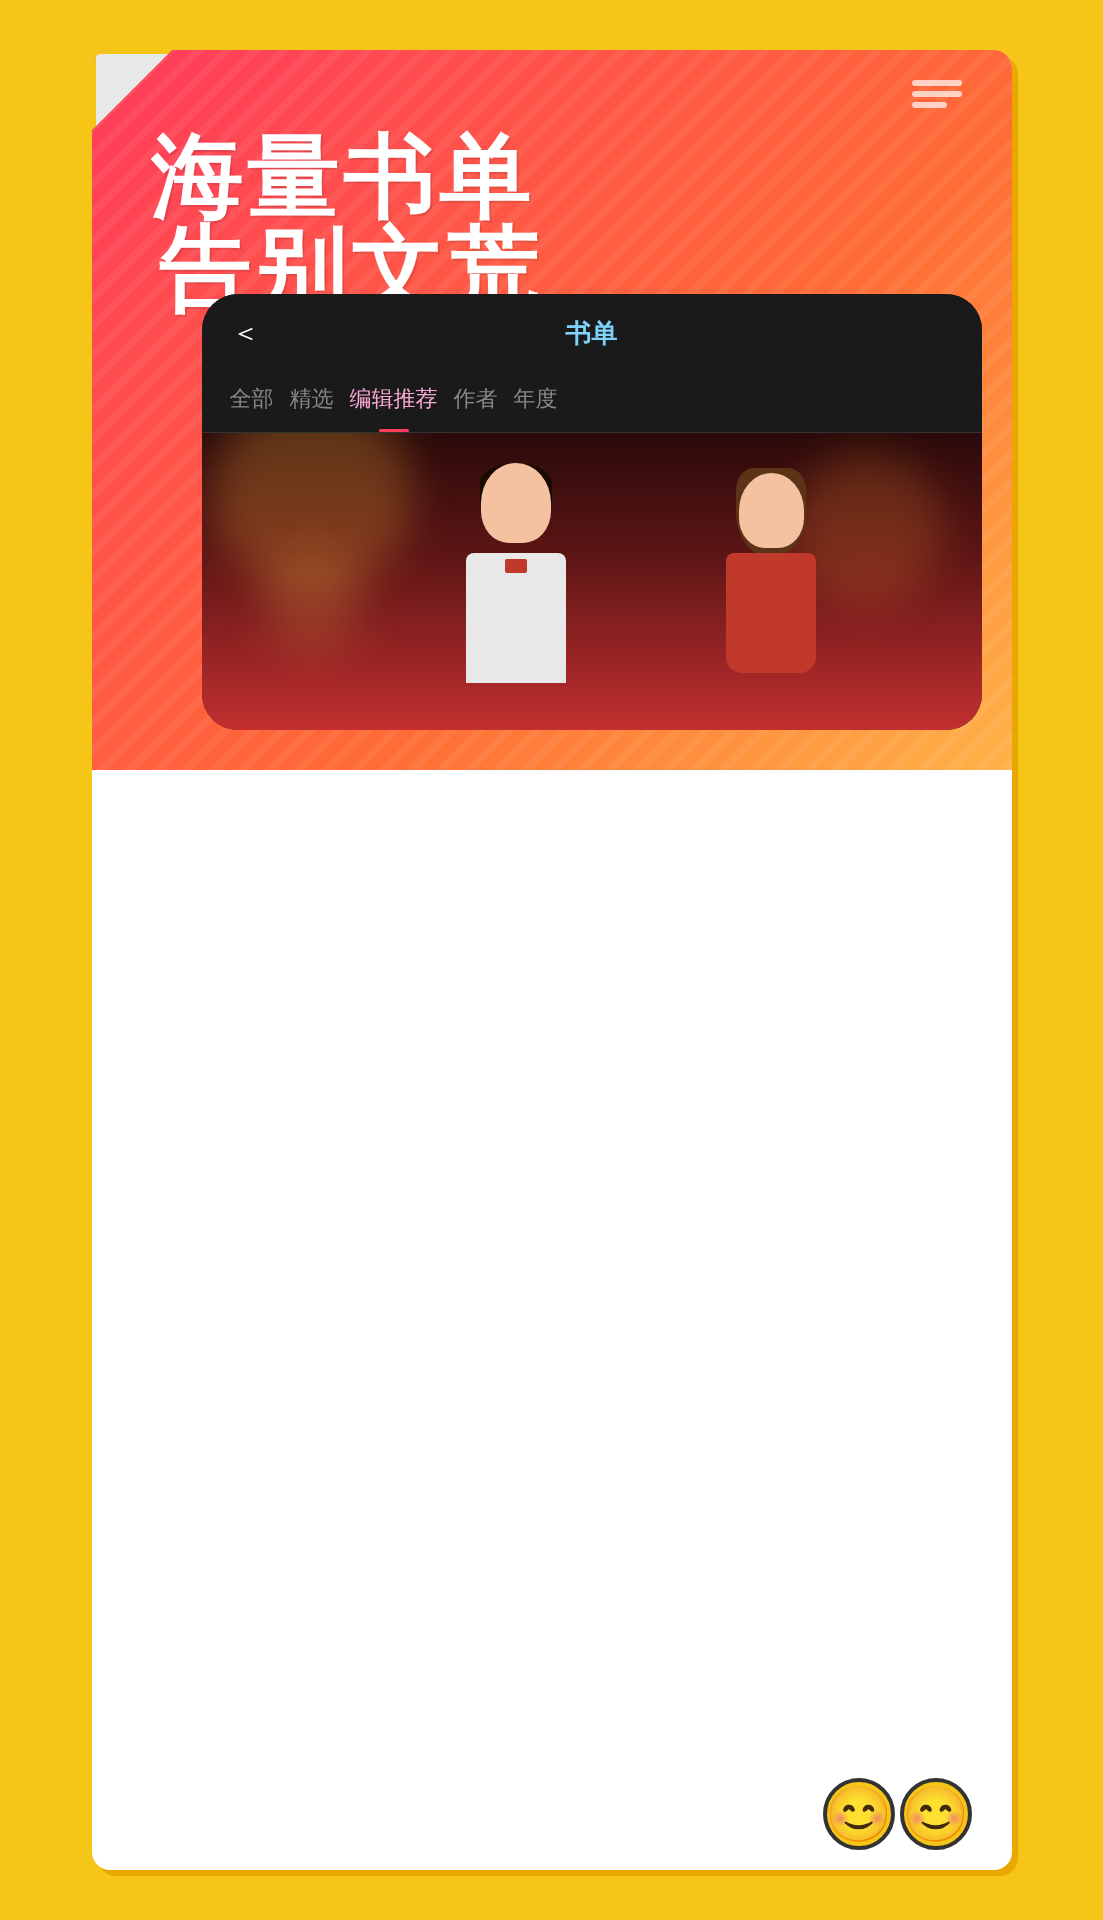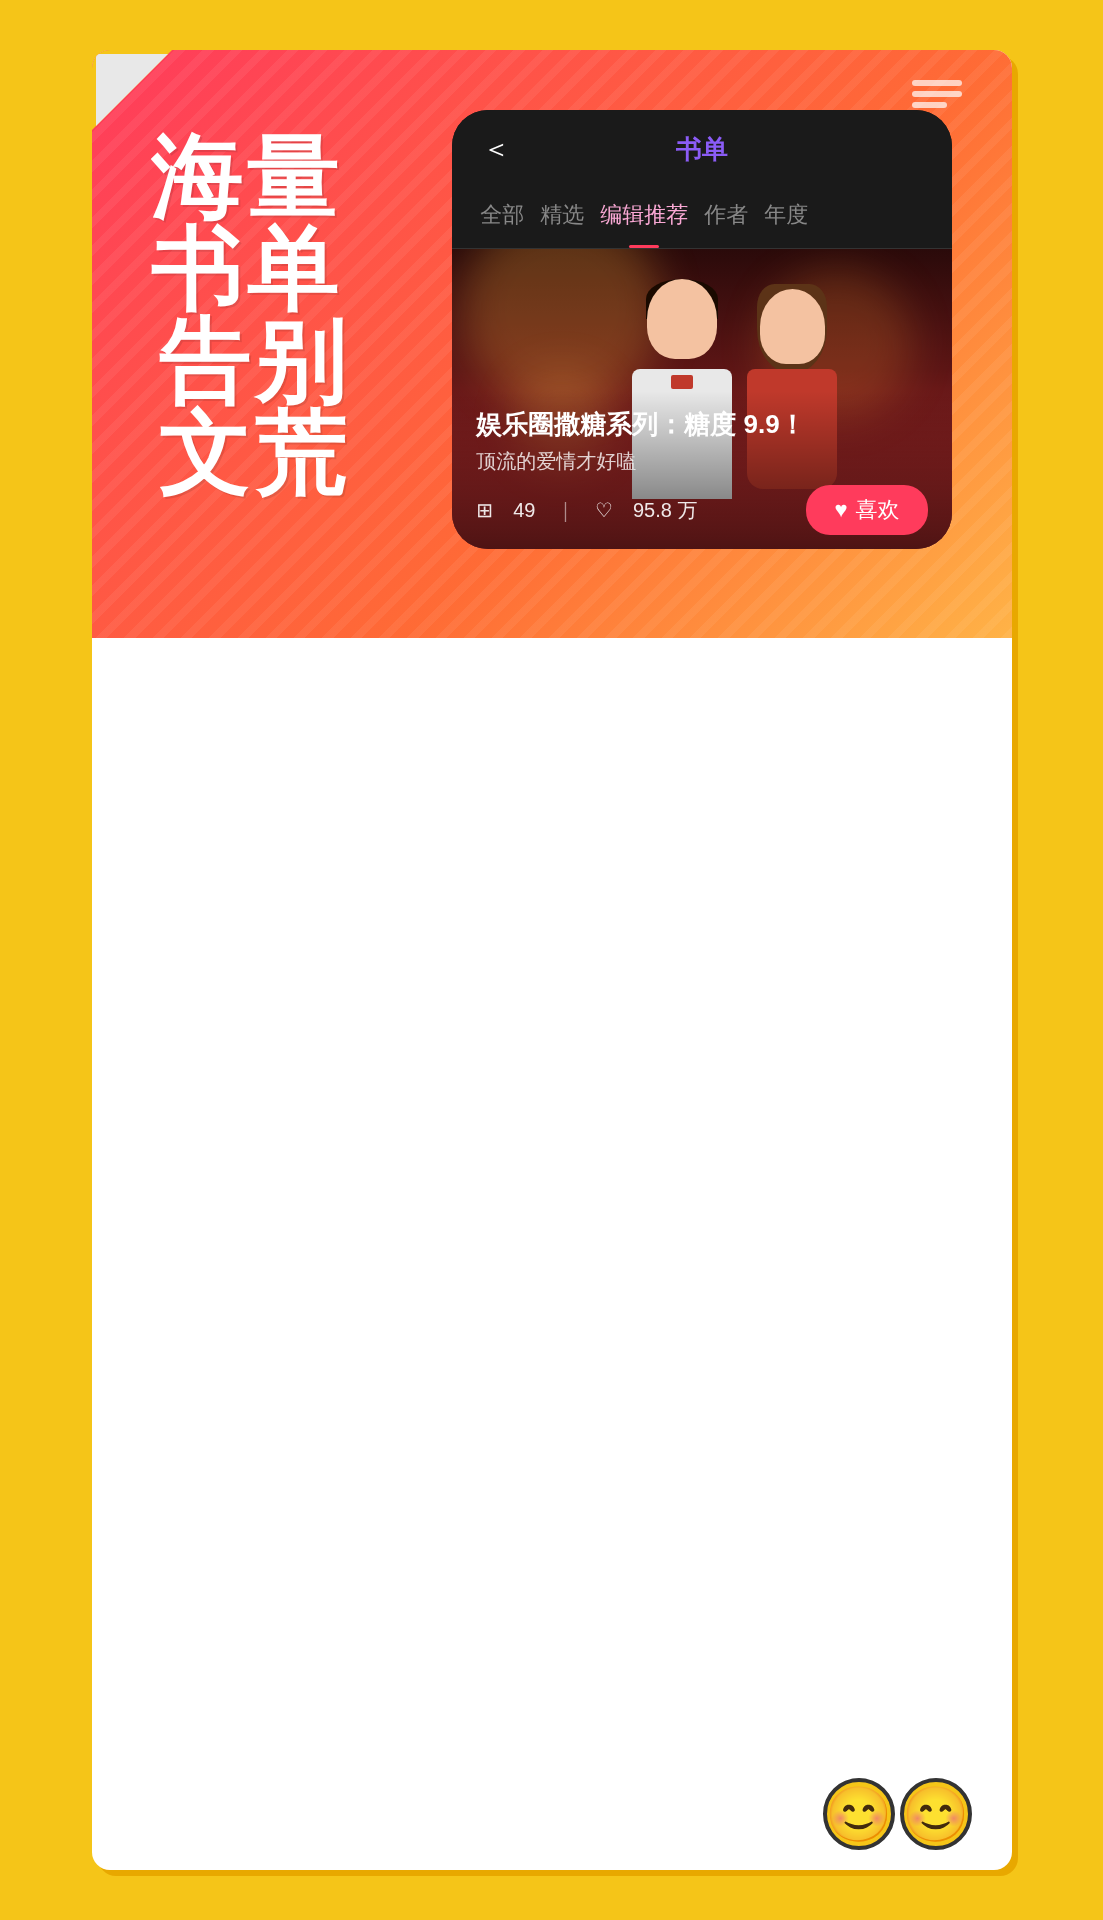--- a/index.html
+++ b/index.html
@@ -55,25 +55,25 @@
       top: 4px; left: 4px;
       width: 0; height: 0;
       border-style: solid;
       border-width: 72px 72px 0 0;
       border-color: #e8e8e8 transparent transparent transparent;
     }
 
     
     .hero-section {
       width: 100%;
-      height: 588px;
+      height: 720px;
       background: linear-gradient(135deg, #FF3B5C 0%, #FF6B35 60%, #FFB347 100%);
       position: relative;
       display: flex;
-      flex-direction: row;
+      flex-direction: column;
       align-items: flex-start;
       justify-content: flex-start;
       padding: 80px 60px 40px 60px;
     }
 
     
     .hero-section::before {
       content: '';
       position: absolute;
       inset: 0;
@@ -148,21 +148,21 @@
     }
     .phone-back-btn {
       color: #fff;
       font-size: 28px;
       cursor: pointer;
     }
     .phone-title {
       position: absolute;
       left: 50%;
       transform: translateX(-50%);
-      color: #8b5cf6;
+      color: #7dd3fc;
       font-size: 26px;
       font-weight: 600;
     }
 
     
     .tab-bar {
       background: #1a1a1a;
       display: flex;
       justify-content: flex-start;
       padding: 12px 20px 14px;
@@ -408,37 +408,20 @@
             <div class="man-suit"></div>
             <div class="man-bowtie"></div>
           </div>
 
           <div class="woman-figure">
             <div class="woman-hair"></div>
             <div class="woman-head"></div>
             <div class="woman-dress"></div>
           </div>
 
-          <div class="banner-text-overlay">
-            <div class="banner-title-main">娱乐圈撒糖系列：糖度 9.9！</div>
-            <div class="banner-title-sub">顶流的爱情才好嗑</div>
-            <div class="banner-stats-row">
-              <div class="banner-stats-left">
-                <span>⊞</span>
-                <span>49</span>
-                <span class="stat-sep">｜</span>
-                <span>♡</span>
-                <span>95.8 万</span>
-              </div>
-              <button class="like-btn">
-                <span>♥</span>
-                <span>喜欢</span>
-              </button>
-            </div>
-          </div>
         </div>
 
       </div>
     </div>
 
     <div class="emoji-row">
       <div class="emoji-face"></div>
       <div class="emoji-face"></div>
     </div>
 

